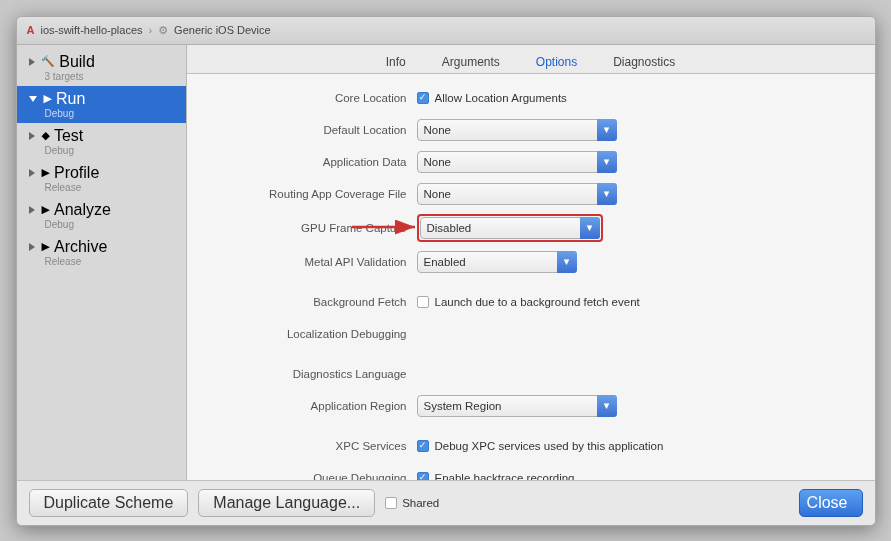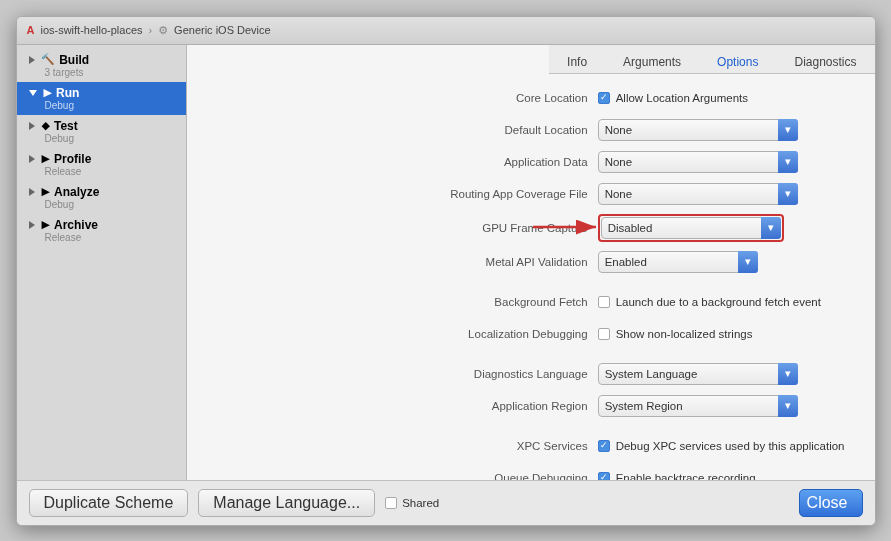--- a/index.html
+++ b/index.html
@@ -74,39 +74,38 @@
     .sidebar-item.active {
       background: #2c6fd1;
       color: white;
     }
     .sidebar-item-header {
       display: flex;
       align-items: center;
       gap: 4px;
     }
     .sidebar-item-label {
-      font-size: 12px;
-      font-weight: 700;
+      font-size: 16px;
+      font-weight: 400;
     }
     .sidebar-item-sublabel {
       font-size: 10px;
       color: #888;
       margin-left: 16px;
     }
     .sidebar-item.active .sidebar-item-sublabel {
       color: #c8d8f0;
     }
 
     
     .right-panel {
       flex: 1;
       display: flex;
       flex-direction: column;
       background: #f5f5f5;
-      align-items: flex-end;
     }
 
     .tabs {
       display: flex;
       border-bottom: 1px solid #c0c0c0;
       background: #ebebeb;
       padding: 6px 0 0 0;
       gap: 0;
       justify-content: center;
     }
@@ -423,38 +422,26 @@
         <div class="form-row">
           <div class="form-label">Background Fetch</div>
           <div class="form-value">
             <div class="checkbox"></div>
             <span class="check-label">Launch due to a background fetch event</span>
           </div>
         </div>
 
         <div class="form-row">
           <div class="form-label">Localization Debugging</div>
-          <div class="form-value">
-            <div class="checkbox"></div>
-            <span class="check-label">Show non-localized strings</span>
-          </div>
         </div>
 
         <div class="divider-row"></div>
 
         <div class="form-row">
           <div class="form-label">Diagnostics Language</div>
-          <div class="form-value">
-            <div class="dropdown-container">
-              <select class="dropdown-select" style="min-width:200px;">
-                <option>System Language</option>
-              </select>
-              <div class="dropdown-arrow"></div>
-            </div>
-          </div>
         </div>
 
         <div class="form-row">
           <div class="form-label">Application Region</div>
           <div class="form-value">
             <div class="dropdown-container">
               <select class="dropdown-select" style="min-width:200px;">
                 <option>System Region</option>
               </select>
               <div class="dropdown-arrow"></div>

